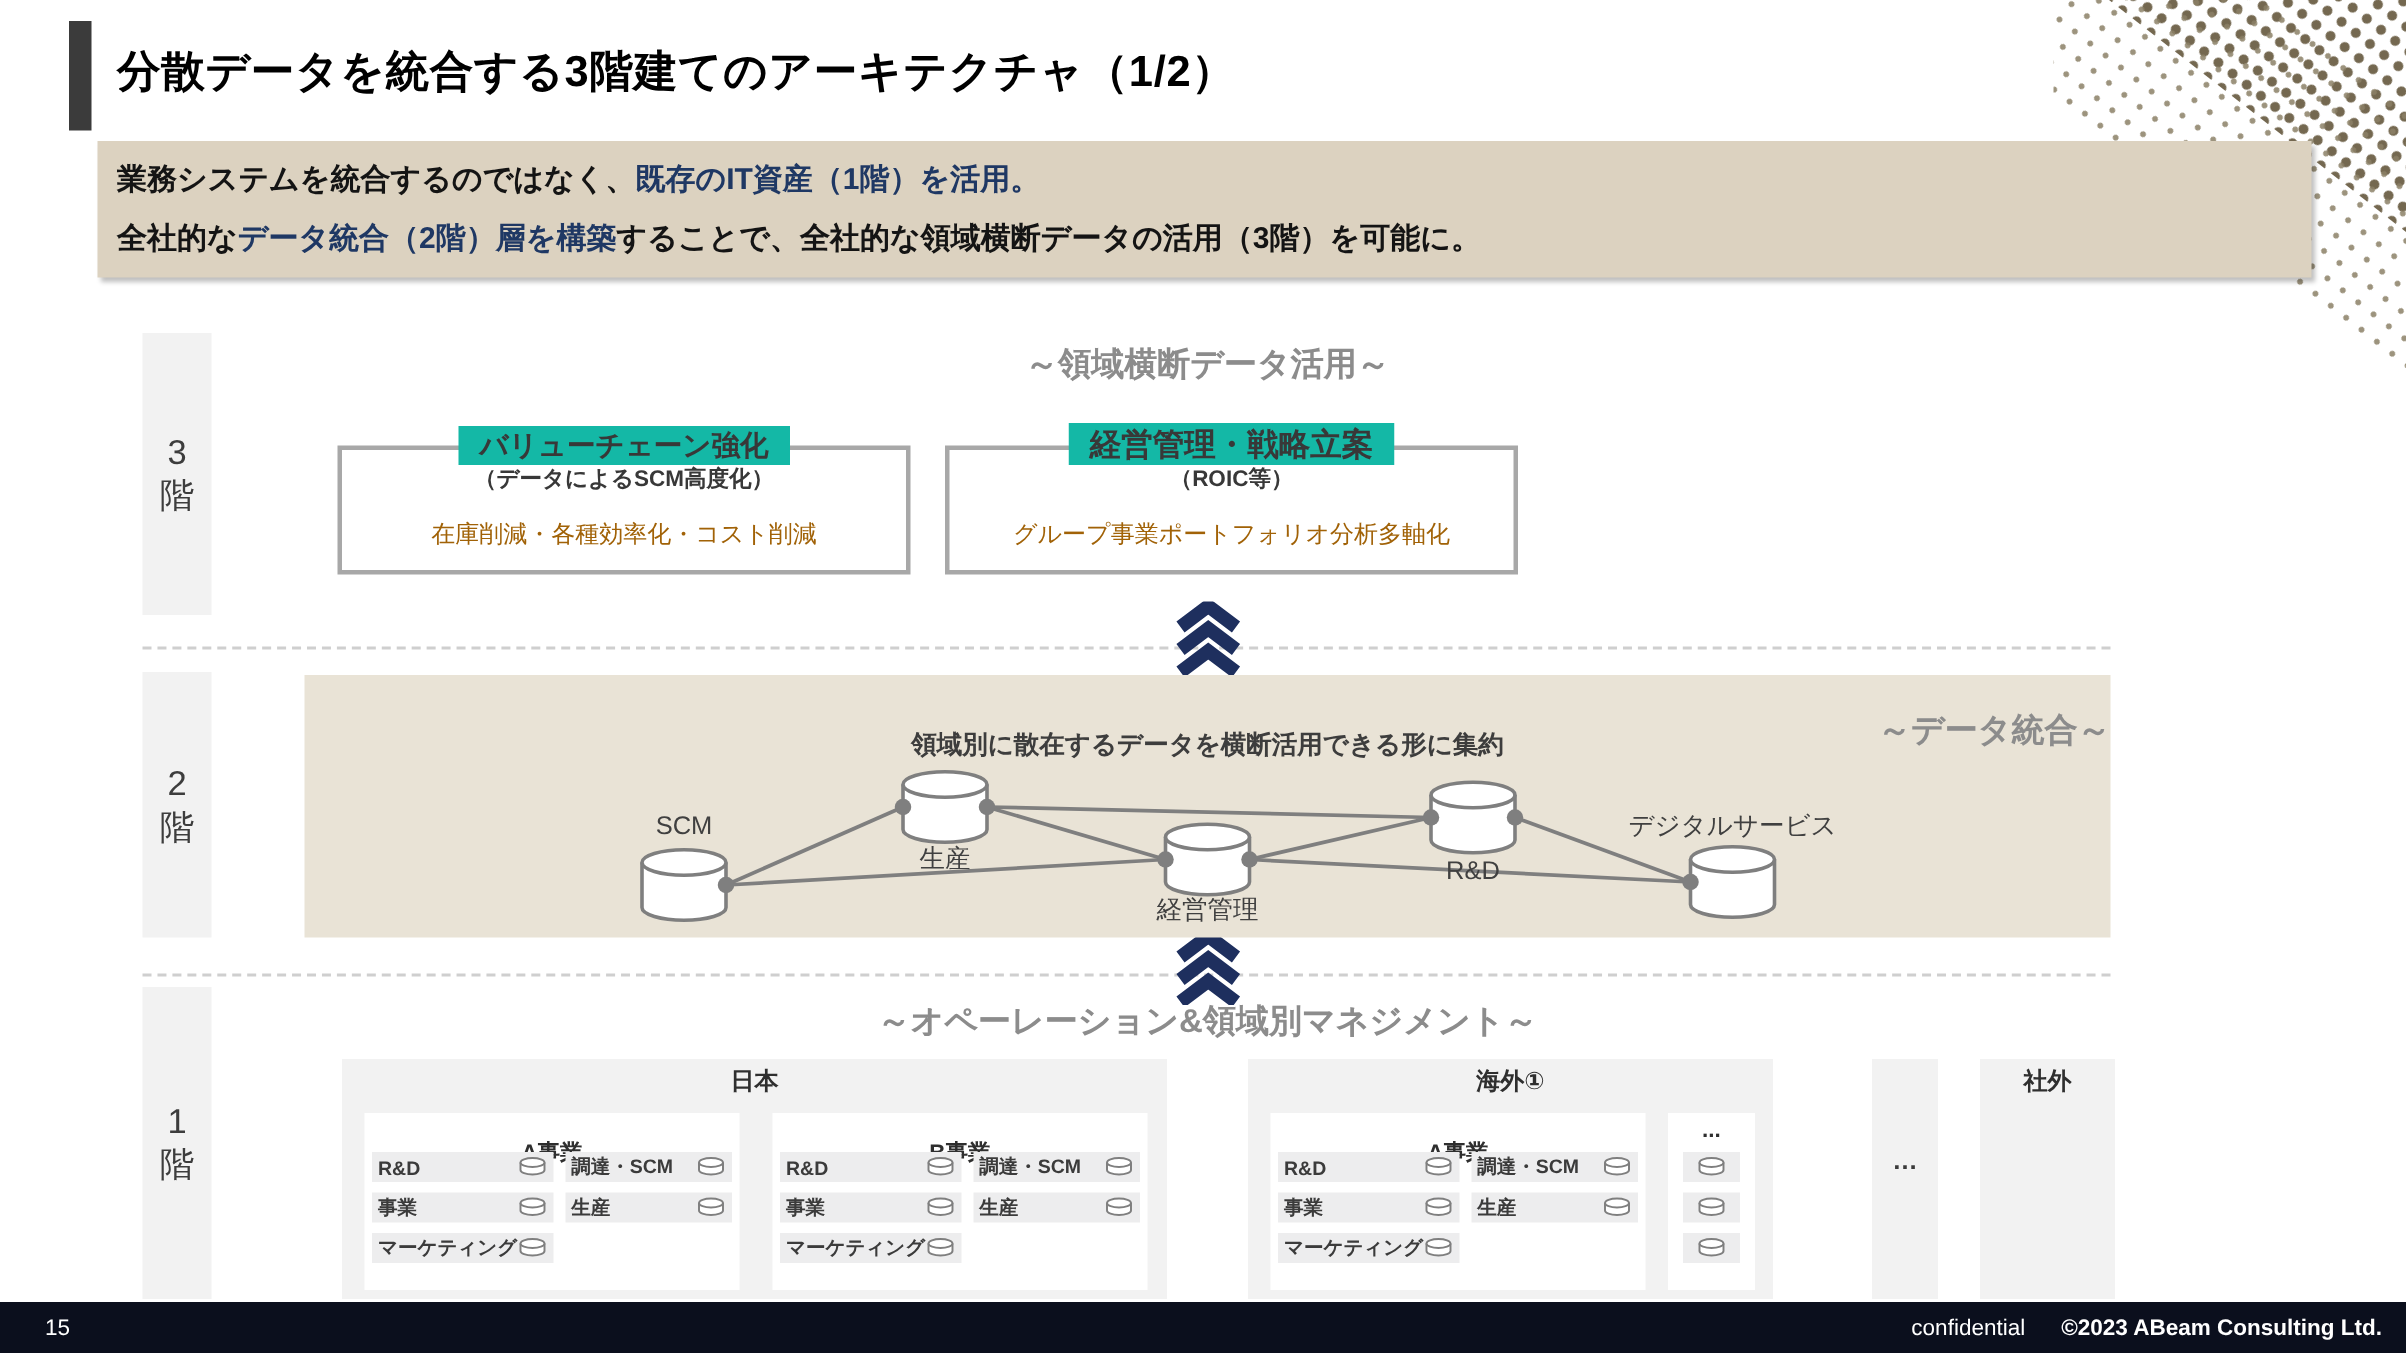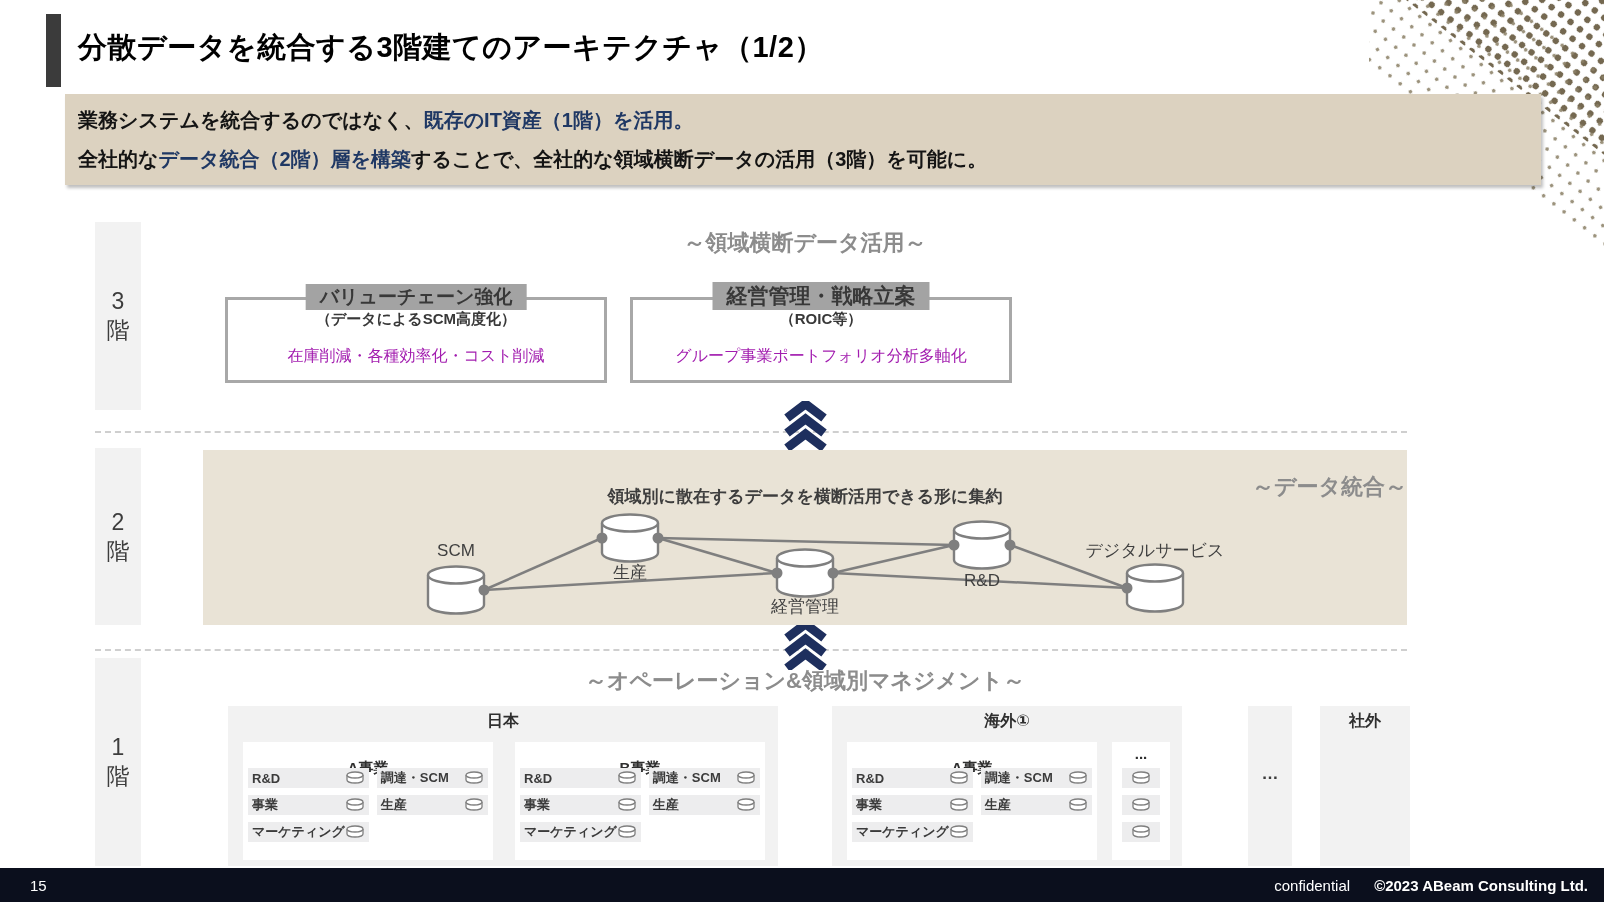--- a/index.html
+++ b/index.html
@@ -22,25 +22,25 @@
   
   .tier-col { position:absolute; left:95px; width:46px; background:#f2f2f2; display:flex; flex-direction:column;
     align-items:center; justify-content:center; font-size:23px; line-height:29px; color:#3d3d3d; }
   .tier-col.t3 { top:222px; height:188px; }
   .tier-col.t2 { top:448px; height:177px; }
   .tier-col.t1 { top:658px; height:208px; }
   
   .t3-heading { position:absolute; left:203px; top:228px; width:1204px; text-align:center;
     font-size:22px; font-weight:700; color:#8c8c8c; }
   .arch-box { position:absolute; top:297px; height:86px; border:3px solid #a8a8a8; background:#fff; box-sizing:border-box; }
-  .arch-box .arch-title { position:absolute; top:-16px; left:50%; transform:translateX(-50%); background:#a3a3a3;
+  .arch-box .arch-title { position:absolute; top:-16px; left:50%; transform:translateX(-50%); background:#14b8a6;
     padding:0 14px; font-size:19px; font-weight:700; color:#383838; white-space:nowrap; }
   .arch-box .arch-title.big { font-size:21px; top:-18px; }
   .arch-box .arch-sub { margin-top:10px; text-align:center; font-size:15px; font-weight:700; color:#383838; }
-  .arch-box .arch-body { position:absolute; left:0; right:0; bottom:13px; text-align:center; font-size:16px; color:#a21caf; }
+  .arch-box .arch-body { position:absolute; left:0; right:0; bottom:13px; text-align:center; font-size:16px; color:#a16207; }
   
   .dashed { position:absolute; left:95px; width:1312px; border-top:2px dashed #cfcfcf; }
   .dashed.d1 { top:431px; } .dashed.d2 { top:649px; }
   .chevrons { position:absolute; left:783px; width:45px; height:49px; }
   .chevrons.c1 { top:401px; } .chevrons.c2 { top:621px; }
   
   .t2-panel { position:absolute; left:203px; top:450px; width:1204px; height:175px; background:#e9e3d6; }
   .t2-heading { position:absolute; top:5px; left:0; width:100%; text-align:right; font-size:22px; font-weight:700; color:#8c8c8c;margin-top:17px; }
   .t2-subheading { position:absolute; top:35px; left:0; width:100%; text-align:center; font-size:17px; font-weight:600; color:#3d3d3d; }
   .network { position:absolute; left:0; top:0; }

